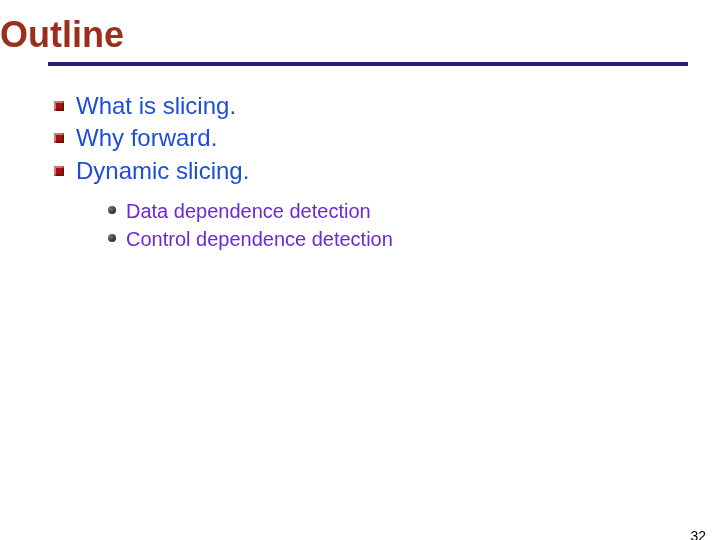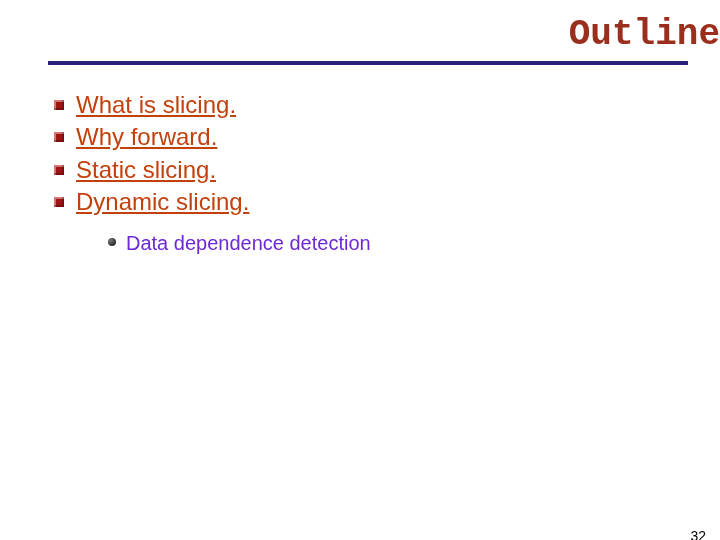--- a/index.html
+++ b/index.html
@@ -13,48 +13,47 @@
     position: relative;
     overflow: hidden;
   }
   .slide {
     width: 720px;
     height: 540px;
     position: relative;
     box-sizing: border-box;
   }
   .title {
-    text-align: right;
+    text-align: left;
     font-size: 36px;
     font-weight: bold;
     color: #9b2f1e;
     margin-top: 14px;
     margin-bottom: 6px;
-    font-family: Liberation Mono, monospace;
+    font-family: Liberation Sans, sans-serif;
   }
   .rule {
     height: 4px;
     background: #2a1f7a;
     margin: 0 32px 24px 48px;
   }
   .content {
     margin-left: 48px;
   }
   ul.main {
     list-style: none;
     padding: 0;
     margin: 0;
   }
   ul.main > li {
     position: relative;
     padding-left: 28px;
     font-size: 24px;
     line-height: 1.35;
-    color: #c2410c;
-    text-decoration: underline;
+    color: #1d4ed8;
   }
   ul.main > li::before {
     content: "";
     position: absolute;
     left: 6px;
     top: 11px;
     width: 10px;
     height: 10px;
     background: #a01414;
     box-shadow: inset -2px -2px 0 rgba(0,0,0,0.25), inset 2px 2px 0 rgba(255,180,180,0.6);
@@ -94,23 +93,23 @@
 <body>
 
 <div class="slide">
   <div class="title">Outline</div>
   <div class="rule"></div>
 
   <div class="content">
     <ul class="main">
       <li><span>What is slicing.</span></li>
       <li><span>Why forward.</span></li>
-      <li><span>Static slicing.</span></li>
       <li><span>Dynamic slicing.</span></li>
     </ul>
 
     <ul class="sub">
       <li><span>Data dependence detection</span></li>
+      <li><span>Control dependence detection</span></li>
     </ul>
   </div>
 
   <div class="pagenum">32</div>
 </div>
 
 </body></html>

